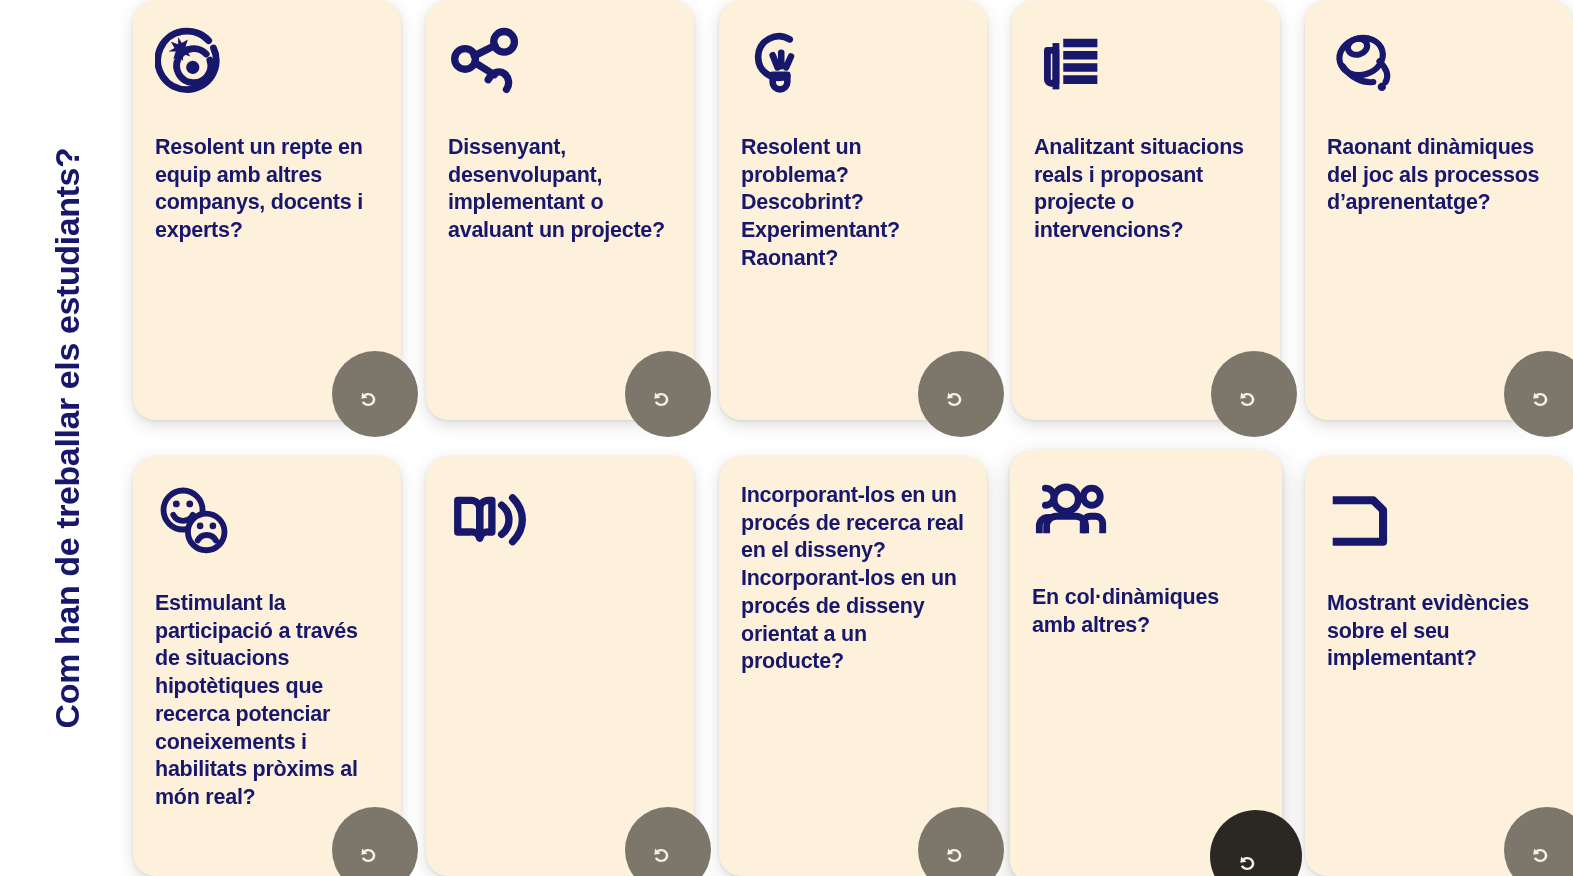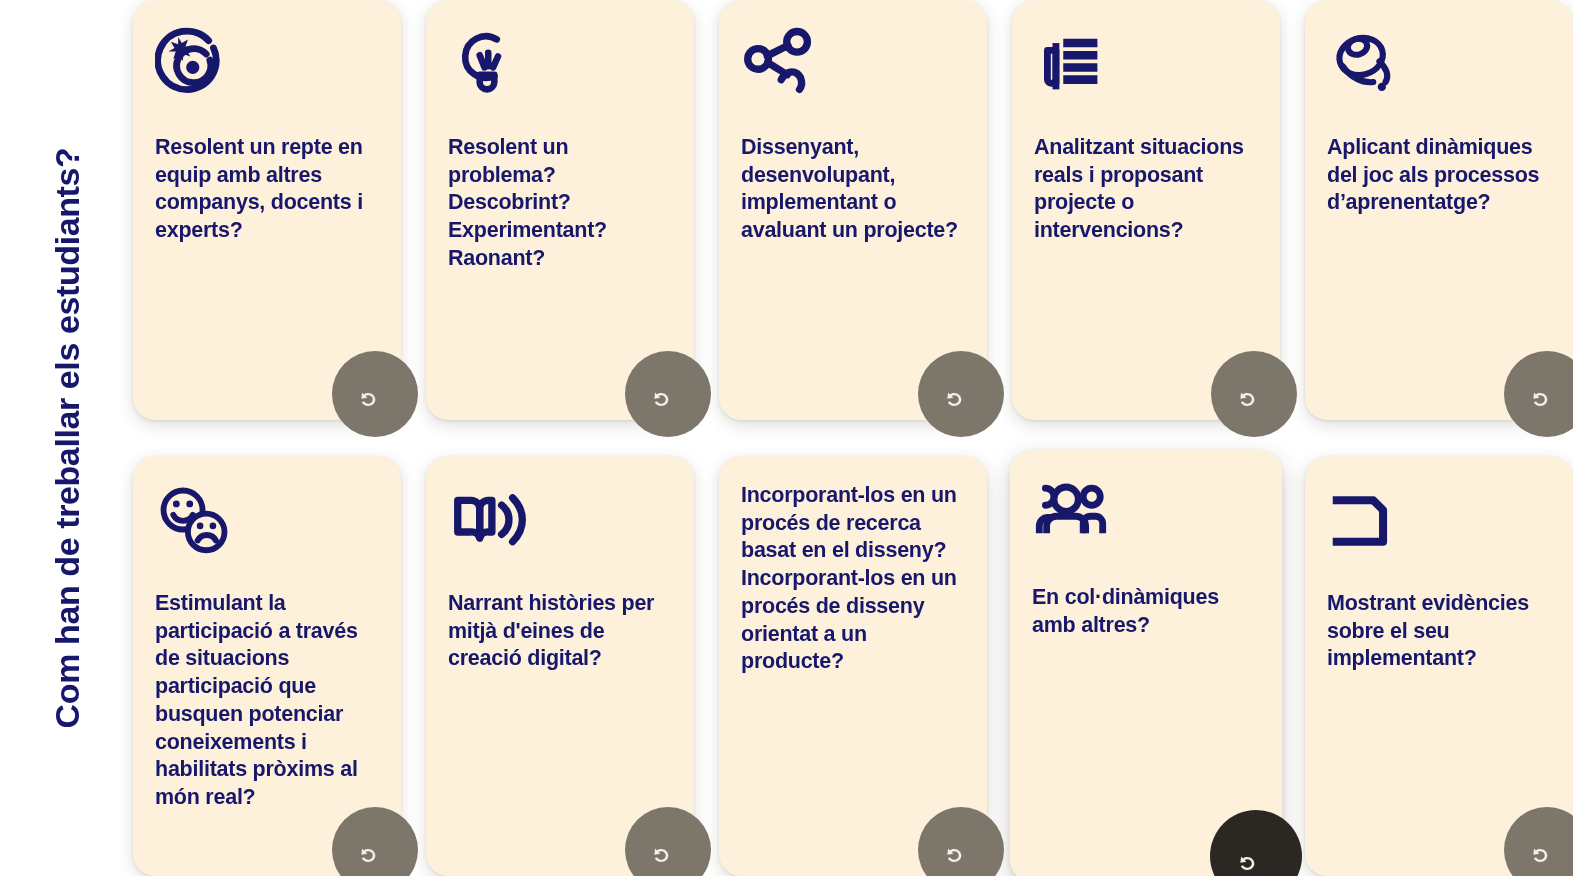--- a/index.html
+++ b/index.html
@@ -163,56 +163,56 @@
           <div class="flip-corner" title="Girar la targeta">
             <svg viewBox="0 0 24 24">
     <path d="M12.2 4.4c4.3 0 7.8 3.2 7.8 7.1 0 3.9-3.5 7.1-7.8 7.1-3.1 0-5.8-1.7-7-4.1l2.5-1.1c.8 1.6 2.5 2.7 4.5 2.7 2.8 0 5-2 5-4.6 0-2.5-2.2-4.6-5-4.6-1 0-2 .3-2.8.8l1.9 1.9-6.6.9L5.6 3.9l2 2c1.3-1 2.9-1.5 4.6-1.5z"></path>
   </svg>
           </div>
         </div>
       </div>
       <div class="card-slot">
         <div class="card">
           <div class="card-icon">
-            <svg id="ico-lightbulb-idea-icon" viewBox="0 0 64 64" fill="none" stroke="#17176b" stroke-width="5.4">
-    <path d="M40 11a17 17 0 1 0-2 30" stroke-linecap="round"></path>
-    <path d="M26 40h12v6a6 6 0 0 1-6 6 6 6 0 0 1-6-6z" stroke-linejoin="round"></path>
-    <path d="M26 24l4 10M33 22v11M41 25l-4 9" stroke-linecap="round"></path>
-  </svg>
-          </div>
-          <div class="card-text">Resolent un problema? Descobrint? Experimentant? Raonant?</div>
-          <div class="flip-corner" title="Girar la targeta">
-            <svg viewBox="0 0 24 24">
-    <path d="M12.2 4.4c4.3 0 7.8 3.2 7.8 7.1 0 3.9-3.5 7.1-7.8 7.1-3.1 0-5.8-1.7-7-4.1l2.5-1.1c.8 1.6 2.5 2.7 4.5 2.7 2.8 0 5-2 5-4.6 0-2.5-2.2-4.6-5-4.6-1 0-2 .3-2.8.8l1.9 1.9-6.6.9L5.6 3.9l2 2c1.3-1 2.9-1.5 4.6-1.5z"></path>
-  </svg>
-          </div>
-        </div>
-      </div>
-      <div class="card-slot">
-        <div class="card">
-          <div class="card-icon">
             <svg id="ico-share-network-icon" viewBox="0 0 64 64" fill="none" stroke="#17176b" stroke-width="6">
     <circle cx="14" cy="27" r="8.5"></circle>
     <circle cx="46" cy="13" r="8.5"></circle>
     <path d="M22 30l16 10" stroke-linecap="round"></path>
     <path d="M21.5 24.5L38.5 16" stroke-linecap="round"></path>
     <path d="M33 44c3-6 9-8 13-5s5 9 2 13" stroke-linecap="round"></path>
   </svg>
           </div>
           <div class="card-text">Dissenyant, desenvolupant, implementant o avaluant un projecte?</div>
           <div class="flip-corner" title="Girar la targeta">
             <svg viewBox="0 0 24 24">
     <path d="M12.2 4.4c4.3 0 7.8 3.2 7.8 7.1 0 3.9-3.5 7.1-7.8 7.1-3.1 0-5.8-1.7-7-4.1l2.5-1.1c.8 1.6 2.5 2.7 4.5 2.7 2.8 0 5-2 5-4.6 0-2.5-2.2-4.6-5-4.6-1 0-2 .3-2.8.8l1.9 1.9-6.6.9L5.6 3.9l2 2c1.3-1 2.9-1.5 4.6-1.5z"></path>
   </svg>
           </div>
         </div>
       </div>
       <div class="card-slot">
         <div class="card">
           <div class="card-icon">
+            <svg id="ico-lightbulb-idea-icon" viewBox="0 0 64 64" fill="none" stroke="#17176b" stroke-width="5.4">
+    <path d="M40 11a17 17 0 1 0-2 30" stroke-linecap="round"></path>
+    <path d="M26 40h12v6a6 6 0 0 1-6 6 6 6 0 0 1-6-6z" stroke-linejoin="round"></path>
+    <path d="M26 24l4 10M33 22v11M41 25l-4 9" stroke-linecap="round"></path>
+  </svg>
+          </div>
+          <div class="card-text">Resolent un problema? Descobrint? Experimentant? Raonant?</div>
+          <div class="flip-corner" title="Girar la targeta">
+            <svg viewBox="0 0 24 24">
+    <path d="M12.2 4.4c4.3 0 7.8 3.2 7.8 7.1 0 3.9-3.5 7.1-7.8 7.1-3.1 0-5.8-1.7-7-4.1l2.5-1.1c.8 1.6 2.5 2.7 4.5 2.7 2.8 0 5-2 5-4.6 0-2.5-2.2-4.6-5-4.6-1 0-2 .3-2.8.8l1.9 1.9-6.6.9L5.6 3.9l2 2c1.3-1 2.9-1.5 4.6-1.5z"></path>
+  </svg>
+          </div>
+        </div>
+      </div>
+      <div class="card-slot">
+        <div class="card">
+          <div class="card-icon">
             <svg id="ico-newspaper-article-icon" viewBox="0 0 64 64" fill="none" stroke="#17176b" stroke-width="5.6">
     <path d="M18 20v27h-4a3 3 0 0 1-3-3V20z" stroke-linejoin="round"></path>
     <path d="M24 14h28M24 24h28M24 34h28M24 44h28" stroke-linecap="butt" stroke-width="7"></path>
     <path d="M18 14v38"></path>
   </svg>
           </div>
           <div class="card-text">Analitzant situacions reals i proposant projecte o intervencions?</div>
           <div class="flip-corner" title="Girar la targeta">
             <svg viewBox="0 0 24 24">
     <path d="M12.2 4.4c4.3 0 7.8 3.2 7.8 7.1 0 3.9-3.5 7.1-7.8 7.1-3.1 0-5.8-1.7-7-4.1l2.5-1.1c.8 1.6 2.5 2.7 4.5 2.7 2.8 0 5-2 5-4.6 0-2.5-2.2-4.6-5-4.6-1 0-2 .3-2.8.8l1.9 1.9-6.6.9L5.6 3.9l2 2c1.3-1 2.9-1.5 4.6-1.5z"></path>
@@ -224,21 +224,21 @@
         <div class="card">
           <div class="card-icon">
             <svg id="ico-spinning-top-game-icon" viewBox="0 0 64 64" fill="none" stroke="#17176b" stroke-width="5">
     <ellipse cx="28" cy="25" rx="18" ry="15" transform="rotate(-16 28 25)"></ellipse>
     <ellipse cx="25" cy="17" rx="8" ry="6.5" transform="rotate(-16 25 17)"></ellipse>
     <path d="M43 29c6 6 8 12 5 17" stroke-linecap="round"></path>
     <circle cx="45" cy="50" r="3.4" fill="#17176b" stroke="none"></circle>
     <path d="M13 33c6 9 16 14 25 13" stroke-linecap="round"></path>
   </svg>
           </div>
-          <div class="card-text">Aplicant dinàmiques del joc als processos d’aprenentatge?</div>
+          <div class="card-text">Raonant dinàmiques del joc als processos d’aprenentatge?</div>
           <div class="flip-corner" title="Girar la targeta">
             <svg viewBox="0 0 24 24">
     <path d="M12.2 4.4c4.3 0 7.8 3.2 7.8 7.1 0 3.9-3.5 7.1-7.8 7.1-3.1 0-5.8-1.7-7-4.1l2.5-1.1c.8 1.6 2.5 2.7 4.5 2.7 2.8 0 5-2 5-4.6 0-2.5-2.2-4.6-5-4.6-1 0-2 .3-2.8.8l1.9 1.9-6.6.9L5.6 3.9l2 2c1.3-1 2.9-1.5 4.6-1.5z"></path>
   </svg>
           </div>
         </div>
       </div>
       <div class="card-slot">
         <div class="card">
           <div class="card-icon">
@@ -246,49 +246,48 @@
     <circle cx="23" cy="23" r="16"></circle>
     <circle cx="17.5" cy="18" r="2.8" fill="#17176b" stroke="none"></circle>
     <circle cx="28.5" cy="18" r="2.8" fill="#17176b" stroke="none"></circle>
     <path d="M15 27a9 9 0 0 0 16 0" stroke-linecap="round"></path>
     <circle cx="42" cy="41" r="15" fill="#fdf1dc"></circle>
     <circle cx="37" cy="36" r="2.7" fill="#17176b" stroke="none"></circle>
     <circle cx="47.5" cy="36" r="2.7" fill="#17176b" stroke="none"></circle>
     <path d="M35 48a8.5 8.5 0 0 1 15 0" stroke-linecap="round"></path>
   </svg>
           </div>
-          <div class="card-text">Estimulant la participació a través de situacions participació que busquen potenciar coneixements i habilitats pròxims al món real?</div>
+          <div class="card-text">Estimulant la participació a través de situacions hipotètiques que recerca potenciar coneixements i habilitats pròxims al món real?</div>
           <div class="flip-corner" title="Girar la targeta">
             <svg viewBox="0 0 24 24">
     <path d="M12.2 4.4c4.3 0 7.8 3.2 7.8 7.1 0 3.9-3.5 7.1-7.8 7.1-3.1 0-5.8-1.7-7-4.1l2.5-1.1c.8 1.6 2.5 2.7 4.5 2.7 2.8 0 5-2 5-4.6 0-2.5-2.2-4.6-5-4.6-1 0-2 .3-2.8.8l1.9 1.9-6.6.9L5.6 3.9l2 2c1.3-1 2.9-1.5 4.6-1.5z"></path>
   </svg>
           </div>
         </div>
       </div>
       <div class="card-slot">
         <div class="card">
           <div class="card-icon">
             <svg id="ico-open-book-audio-icon" viewBox="0 0 64 64" fill="none" stroke="#17176b" stroke-width="6">
     <path d="M8 15h11a7 7 0 0 1 7 7v24a7 7 0 0 0-7-5H8z" stroke-linejoin="round"></path>
     <path d="M26 22a7 7 0 0 1 7-7h3v26h-3a7 7 0 0 0-7 5z" stroke-linejoin="round"></path>
     <path d="M44 19c4 3 6 7 6 12s-2 9-6 12" stroke-linecap="round"></path>
     <path d="M53 13c5 5 8 11 8 18s-3 13-8 18" stroke-linecap="round"></path>
   </svg>
           </div>
-          <div class="card-text">Narrant històries per mitjà d'eines de creació digital?</div>
-          <div class="flip-corner" title="Girar la targeta">
-            <svg viewBox="0 0 24 24">
-    <path d="M12.2 4.4c4.3 0 7.8 3.2 7.8 7.1 0 3.9-3.5 7.1-7.8 7.1-3.1 0-5.8-1.7-7-4.1l2.5-1.1c.8 1.6 2.5 2.7 4.5 2.7 2.8 0 5-2 5-4.6 0-2.5-2.2-4.6-5-4.6-1 0-2 .3-2.8.8l1.9 1.9-6.6.9L5.6 3.9l2 2c1.3-1 2.9-1.5 4.6-1.5z"></path>
-  </svg>
-          </div>
-        </div>
-      </div>
-      <div class="card-slot">
-        <div class="card">
-          <div class="card-text">Incorporant-los en un procés de recerca basat en el disseny? Incorporant-los en un procés de disseny orientat a un producte?</div>
+          <div class="flip-corner" title="Girar la targeta">
+            <svg viewBox="0 0 24 24">
+    <path d="M12.2 4.4c4.3 0 7.8 3.2 7.8 7.1 0 3.9-3.5 7.1-7.8 7.1-3.1 0-5.8-1.7-7-4.1l2.5-1.1c.8 1.6 2.5 2.7 4.5 2.7 2.8 0 5-2 5-4.6 0-2.5-2.2-4.6-5-4.6-1 0-2 .3-2.8.8l1.9 1.9-6.6.9L5.6 3.9l2 2c1.3-1 2.9-1.5 4.6-1.5z"></path>
+  </svg>
+          </div>
+        </div>
+      </div>
+      <div class="card-slot">
+        <div class="card">
+          <div class="card-text">Incorporant-los en un procés de recerca real en el disseny? Incorporant-los en un procés de disseny orientat a un producte?</div>
           <div class="flip-corner" title="Girar la targeta">
             <svg viewBox="0 0 24 24">
     <path d="M12.2 4.4c4.3 0 7.8 3.2 7.8 7.1 0 3.9-3.5 7.1-7.8 7.1-3.1 0-5.8-1.7-7-4.1l2.5-1.1c.8 1.6 2.5 2.7 4.5 2.7 2.8 0 5-2 5-4.6 0-2.5-2.2-4.6-5-4.6-1 0-2 .3-2.8.8l1.9 1.9-6.6.9L5.6 3.9l2 2c1.3-1 2.9-1.5 4.6-1.5z"></path>
   </svg>
           </div>
         </div>
       </div>
       <div class="card-slot">
         <div class="card is-active">
           <div class="card-icon">

